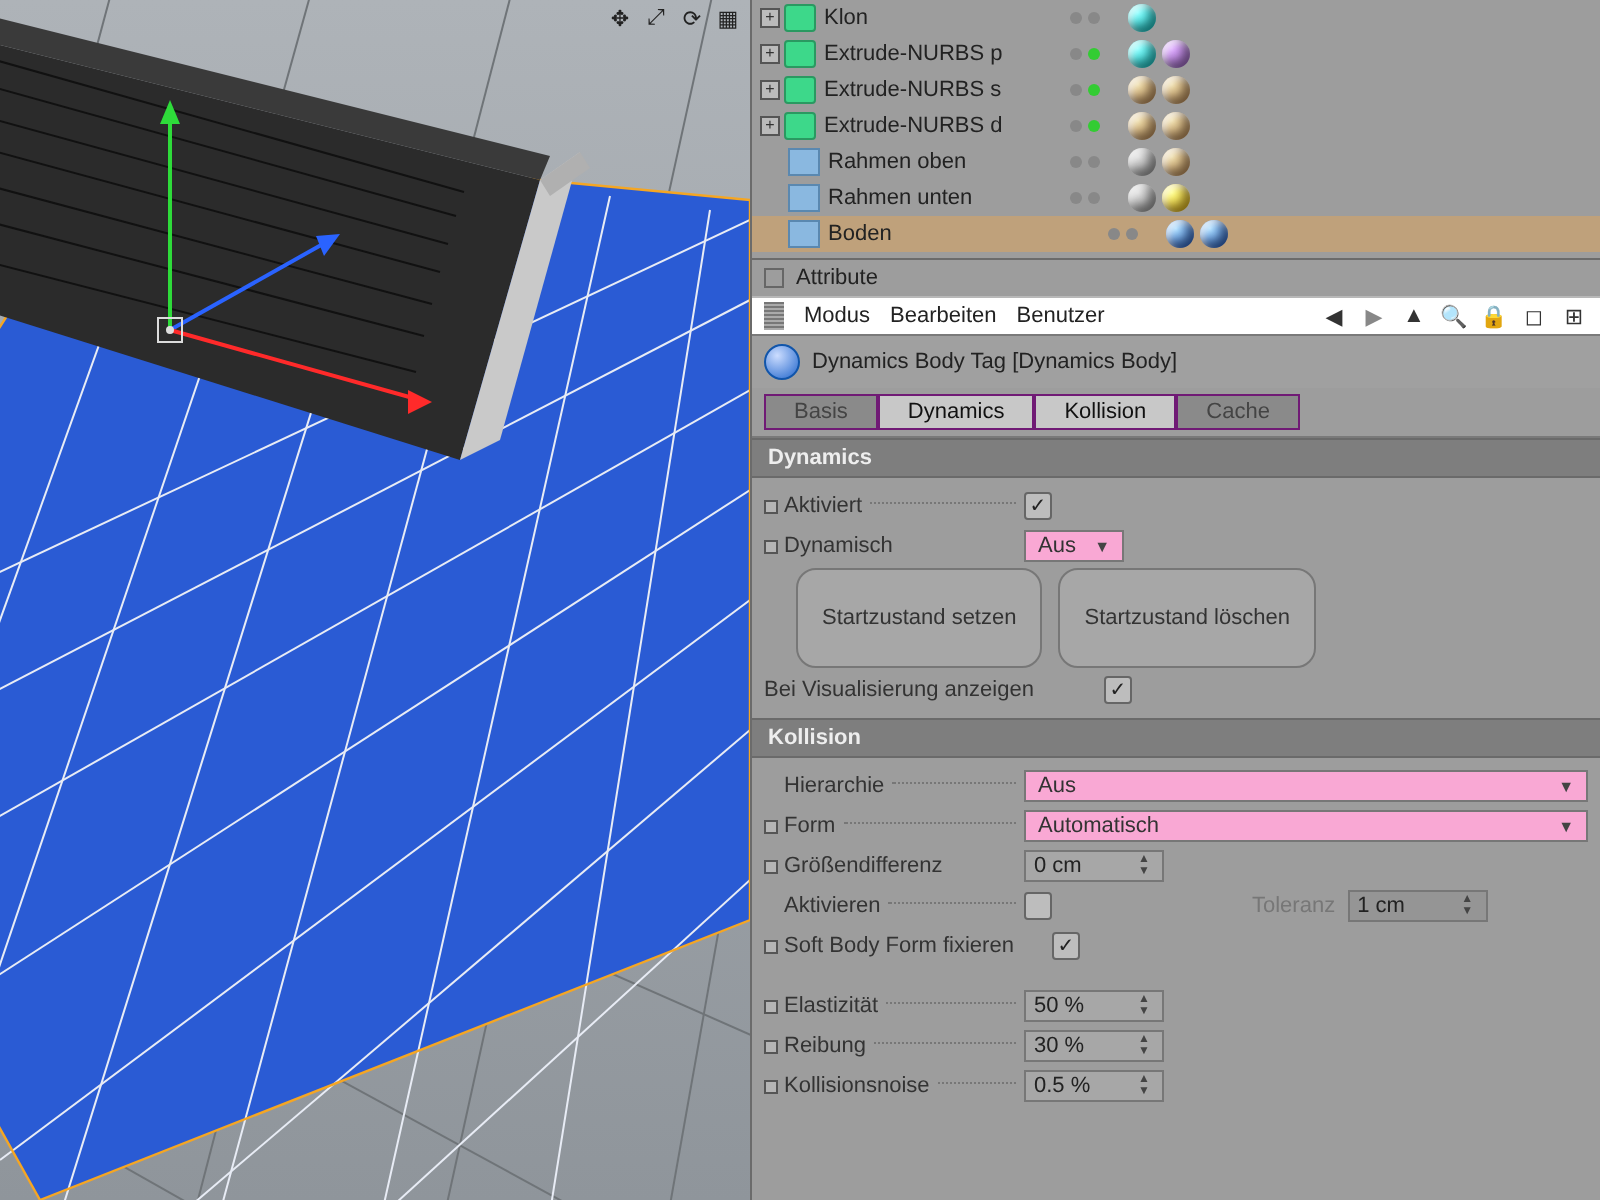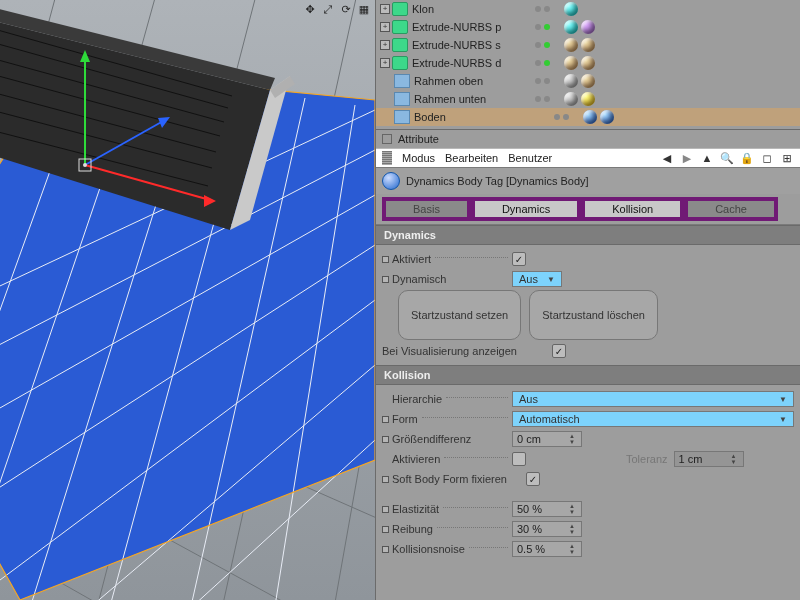--- a/index.html
+++ b/index.html
@@ -42,35 +42,35 @@
   .menu-row { display:flex; align-items:center; padding:2px 6px; gap:10px; background:#ffffff; border-top:1px solid #b8b8b8; border-bottom:1px solid #7a7a7a; }
   .menu-handle { width:10px; height:14px; background: repeating-linear-gradient(#777,#777 1px,#aaa 1px,#aaa 2px); }
   .menu-right { margin-left:auto; display:flex; gap:6px; align-items:center; }
   .tool-ico { width:14px; height:14px; color:#333; display:flex; align-items:center; justify-content:center; }
   
   .obj-row { display:flex; align-items:center; padding:4px 6px; gap:6px; background:#a0a0a0; }
   .obj-ico { width:18px; height:18px; border-radius:50%; background: radial-gradient(circle at 35% 30%, #cdf, #26c); border:1px solid #15a; }
   
   
   .tabs { display:flex; padding:3px 6px; gap:0; }
-  .tab { padding:2px 27px; background:#8a8a8a; border:4px solid #701a75; color:#444; font-size:11px; }
+  .tab { padding:2px 14px; background:#8a8a8a; border:1px solid #701a75; color:#444; font-size:11px; }
   .tab.active { background:#c8c8c8; color:#111; }
   
   
   .section-head { background:#7e7e7e; color:#eee; font-weight:bold; padding:3px 8px; border-top:1px solid #6a6a6a; border-bottom:1px solid #6a6a6a; }
   .section-body { padding:4px 6px; }
   .row { display:flex; align-items:center; min-height:20px; padding:1px 0; }
   .lbl { width:130px; display:flex; align-items:center; color:#333; }
   .lbl-dots { flex:1; border-bottom:1px dotted #777; margin:0 4px 3px 4px; }
   .chk { width:14px; height:14px; background:#bdbdbd; border:1px solid #666; border-radius:2px; display:inline-flex; align-items:center; justify-content:center; font-size:10px; }
   .sq { display:inline-block; width:7px; height:7px; border:1px solid #555; margin-right:3px; background:#b5b5b5; }
   
   .btn { background:#a7a7a7; border:1px solid #777; border-radius:10px; padding:18px 12px; color:#333; font-size:11px; }
   
-  .dropdown { background:#7dd3fc; border:1px solid #777; padding:1px 6px; display:flex; align-items:center; gap:6px; color:#333; min-width:50px; position:relative; }
+  .dropdown { background:#f9a8d4; border:1px solid #777; padding:1px 6px; display:flex; align-items:center; gap:6px; color:#333; min-width:50px; position:relative; }
   .dropdown.wide { flex:1; }
   .dd-arrow { margin-left:auto; font-size:8px; color:#444; }
   
   .numfield { background:#a7a7a7; border:1px solid #777; padding:1px 4px; display:flex; align-items:center; width:70px; color:#222; }
   .spinner { margin-left:auto; display:flex; flex-direction:column; }
   .spin { width:10px; height:6px; font-size:6px; line-height:6px; text-align:center; color:#444; }
   
   .disabled { color:#777 !important; }
   .disabled .numfield, .disabled .dropdown { background:#959595; }
 </style>

